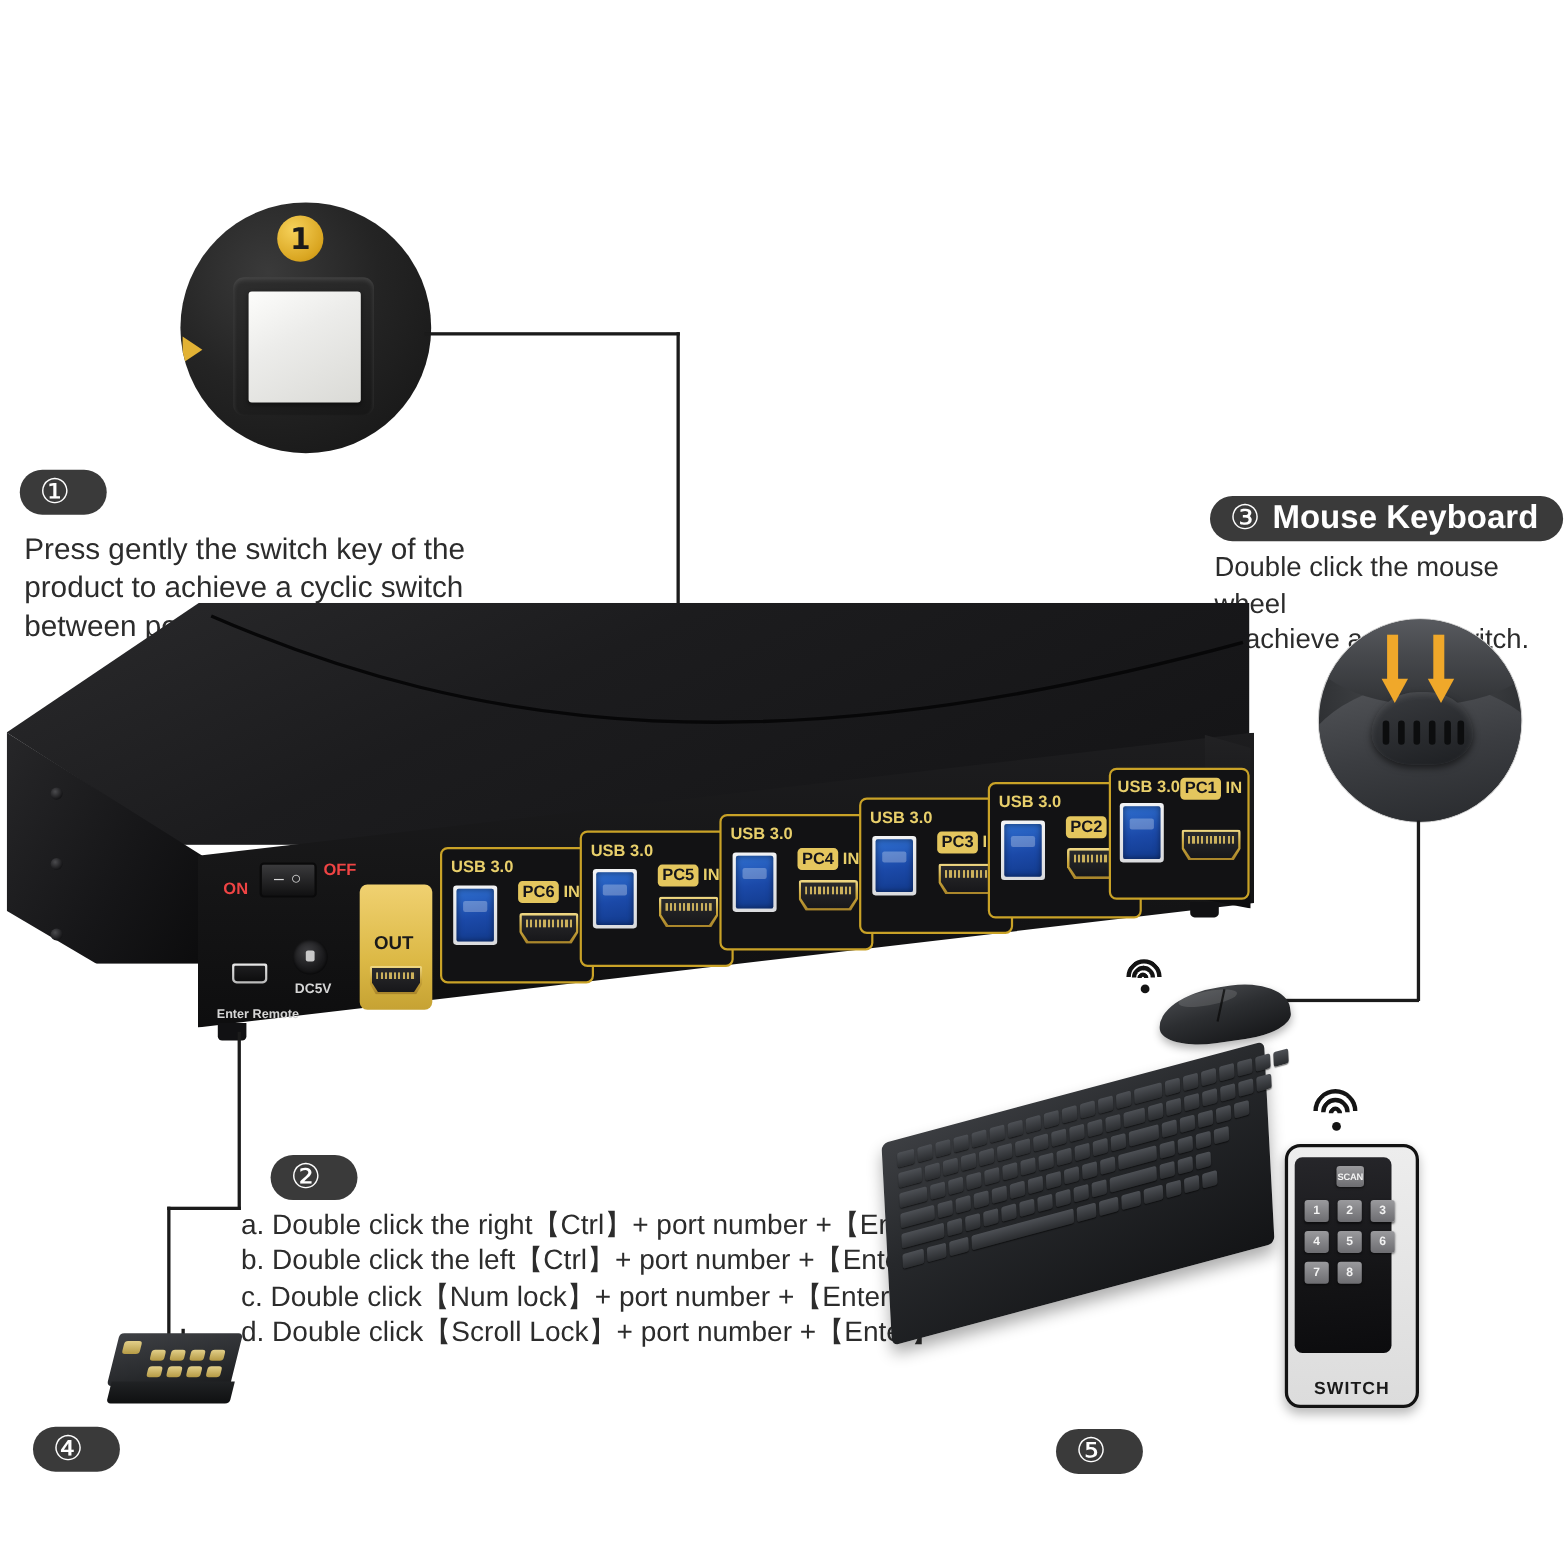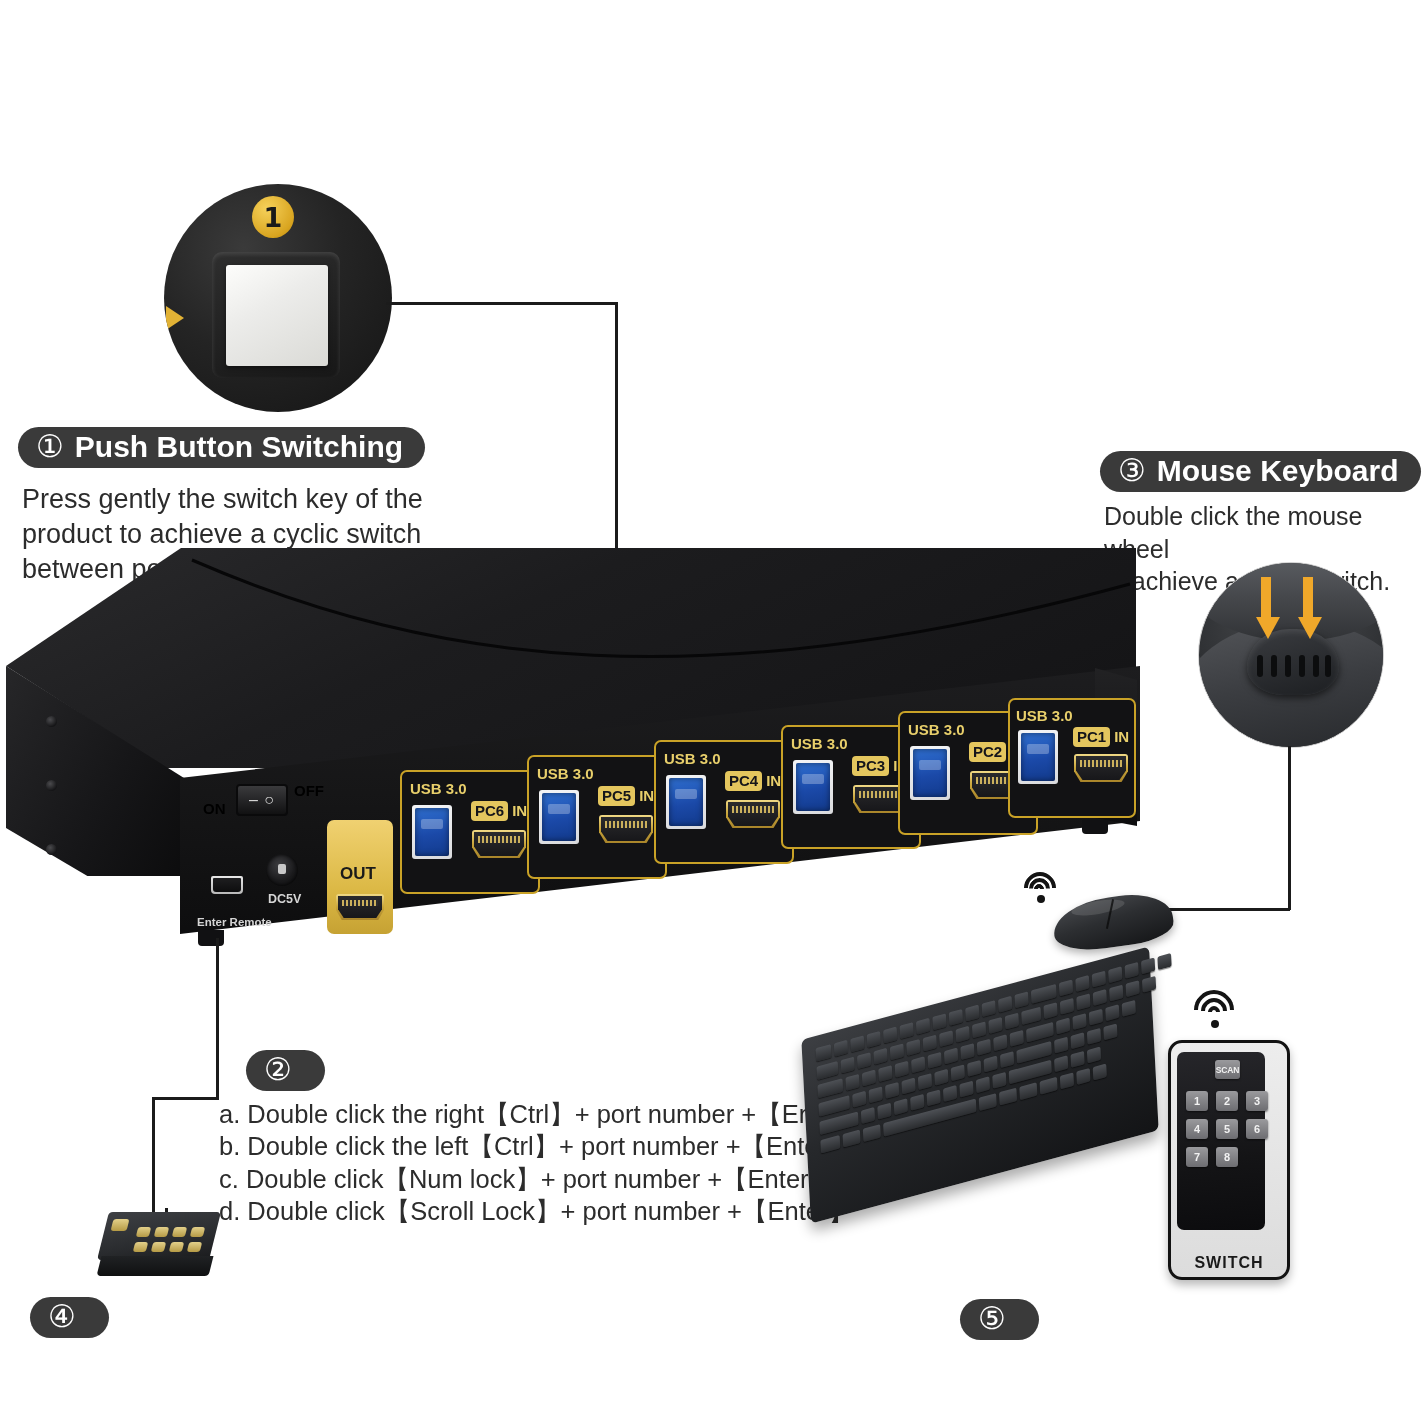--- a/index.html
+++ b/index.html
@@ -205,21 +205,21 @@
     position: absolute; color: #1a1a1a; font-size: 17px; font-weight: bold;
   }
 
   .switch-rocker {
     position: absolute;
     background: linear-gradient(180deg,#3a3a3c,#111112);
     border-radius: 4px; border: 2px solid #0a0a0b;
     display:flex; align-items:center; justify-content:center;
     color:#d8d8d8; font-size:16px; letter-spacing:1px;
   }
-  .side-lbl { position: absolute; color: #000000; font-size: 17px; font-weight: bold; }
+  .side-lbl { position: absolute; color: #ef4444; font-size: 17px; font-weight: bold; }
   .dc-jack {
     position: absolute; border-radius: 50%;
     background: radial-gradient(circle at 42% 35%, #3d3d40 0%, #1b1b1d 55%, #0b0b0c 100%);
     box-shadow: inset 0 0 4px #000;
   }
   .dc-jack:after {
     content:""; position:absolute; left:38%; top:30%; width:24%; height:34%;
     background:#c8c8c8; border-radius:2px;
   }
   .mini-usb {
@@ -345,21 +345,20 @@
       <div class="btn-cap"></div>
     </div>
     <div class="arrow-left"></div>
   </div>
 
   <div class="ln lnh" style="left:386px; top:302px; width:232px;"></div>
   <div class="ln lnv" style="left:615px; top:302px; height:288px;"></div>
 
   <div class="pill" style="left:18px; top:427px;">
     <span class="num">①</span>
-    <span class="txt">Push Button Switching</span>
   </div>
   <div class="body-text" style="left:22px; top:482px; width:470px;">Press gently the switch key of the
 product to achieve a cyclic switch
 between ports.</div>
 
   <div class="pill" style="left:1100px; top:451px;">
     <span class="num">③</span>
     <span class="txt">Mouse Keyboard</span>
   </div>
   <div class="body-text" style="left:1104px; top:500px; width:330px; font-size:25px;">Double click the mouse wheel
@@ -419,21 +418,21 @@
     <div class="side-lbl" style="left:294px; top:234px; font-size:15px;">OFF</div>
 
     <div class="dc-jack" style="left:266px; top:306px; width:32px; height:32px;"></div>
     <div class="tiny-lbl" style="left:268px; top:344px;">DC5V</div>
 
     <div class="mini-usb" style="left:211px; top:328px; width:32px; height:18px;">
         <div class="mslot"></div>
       </div>
     <div class="tiny-lbl" style="left:197px; top:368px; font-size:11.5px;">Enter Remote</div>
 
-    <div class="out-group" style="left:327px; top:256px; width:66px; height:114px;margin-top:16px;">
+    <div class="out-group" style="left:327px; top:256px; width:66px; height:114px;">
       <div class="out-label" style="left:13px; top:44px;">OUT</div>
       <div class="hdmi" style="left:9px; top:74px; width:48px; height:26px;">
           <div class="slot"></div>
         </div>
     </div>
 
     <div class="port-group" style="left:400px; top:222px; width:140px; height:124px;">
       <div class="lbl-usb" style="left:8px; top:8px;">USB 3.0</div>
       <div class="usbb" style="left:10px; top:33px; width:40px; height:54px;">
           <div class="inner"></div>
@@ -496,21 +495,21 @@
       <div class="hdmi" style="left:70px; top:58px; width:54px; height:28px;">
           <div class="slot"></div>
         </div>
     </div>
 
     <div class="port-group" style="left:1008px; top:150px; width:128px; height:120px;">
       <div class="lbl-usb" style="left:6px; top:7px;">USB 3.0</div>
       <div class="usbb" style="left:8px; top:30px; width:40px; height:54px;">
           <div class="inner"></div>
         </div>
-      <div class="lbl-pc" style="left:63px; top:28px;">
+      <div class="lbl-pc" style="left:63px; top:8px;">
         <span class="tagname">PC1</span><span>IN</span>
       </div>
       <div class="hdmi" style="left:64px; top:54px; width:54px; height:28px;">
           <div class="slot"></div>
         </div>
     </div>
 
     <div style="position:absolute; left:198px; top:382px; width:26px; height:16px;
                 background:#111113; border-radius:0 0 4px 4px;"></div>
     <div style="position:absolute; left:1082px; top:272px; width:26px; height:14px;

